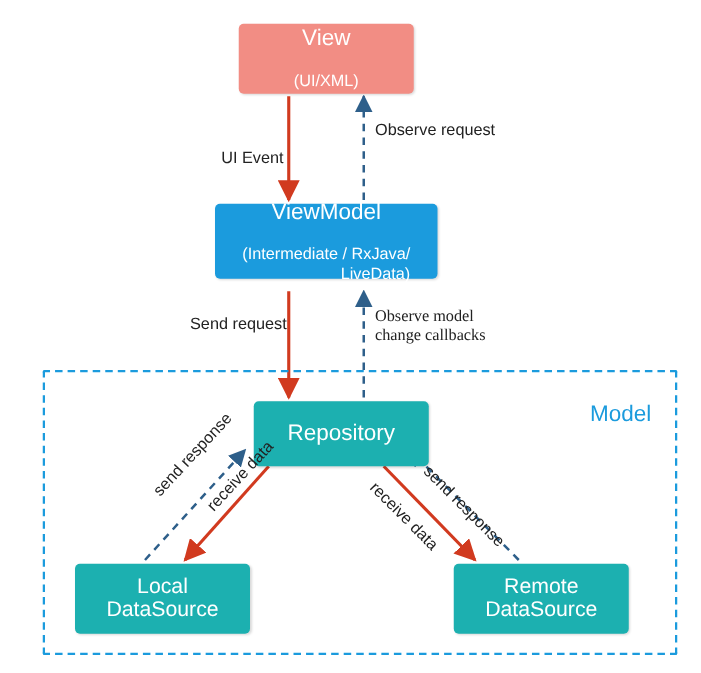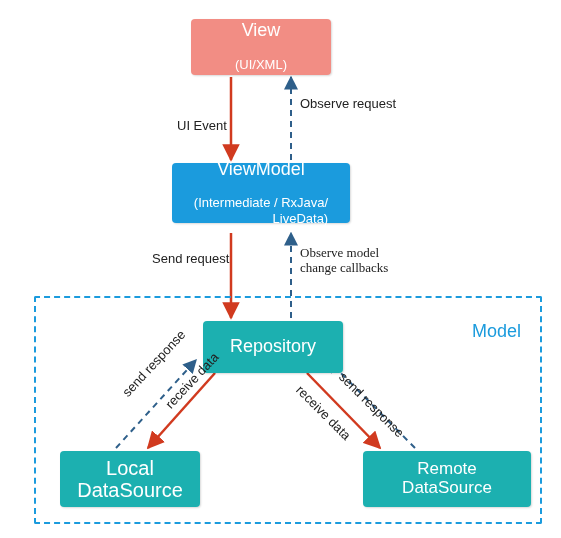--- a/index.html
+++ b/index.html
@@ -23,21 +23,21 @@
     justify-content: center;
     padding: 2px 8px;
     box-shadow: 1px 1px 2px rgba(0,0,0,0.15);
   }
   .box .title { font-size: 18px; font-weight: 400; line-height: 1.1; }
   .box .subtitle { font-size: 13px; line-height: 1.2; margin-top: 16px; }
   .view-box { background: #f28d84; width: 140px; height: 56px; left: 191px; top: 19px; }
   .vm-box { background: #1b9bdd; width: 178px; height: 60px; left: 172px; top: 163px; text-align: right; }
   .repo-box { background: #1cb0b0; width: 140px; height: 52px; left: 191px; top: 321px; margin-left: 12px; }
   .local-box { background: #1cb0b0; width: 140px; height: 56px; left: 60px; top: 451px; }
-  .remote-box { background: #1cb0b0; width: 168px; height: 56px; left: 363px; top: 451px; }
+  .remote-box { background: #1cb0b0; width: 140px; height: 56px; left: 363px; top: 451px; }
   .model-frame {
     position: absolute;
     left: 34px;
     top: 296px;
     width: 508px;
     height: 228px;
     border: 2px dashed #1b9bdd;
     border-radius: 2px;
   }
   .model-label {
@@ -103,21 +103,21 @@
   <div class="title">ViewModel</div>
   <div class="subtitle" style="white-space:pre-line">(Intermediate / RxJava/
 LiveData)</div>
 </div>
 
 <div class="box repo-box">
   <div class="title">Repository</div>
 </div>
 
 <div class="box local-box">
-  <div class="title" style="white-space:pre-line; font-size:20px">Local
+  <div class="title" style="white-space:pre-line; font-size:17px">Local
 DataSource</div>
 </div>
 
 <div class="box remote-box">
   <div class="title" style="white-space:pre-line; font-size:17px">Remote
 DataSource</div>
 </div>
 
 <div class="edge-label" style="left:177px; top:97px;margin-top:22px;">UI Event</div>
 <div class="edge-label" style="left:300px; top:97px;">Observe request</div>

